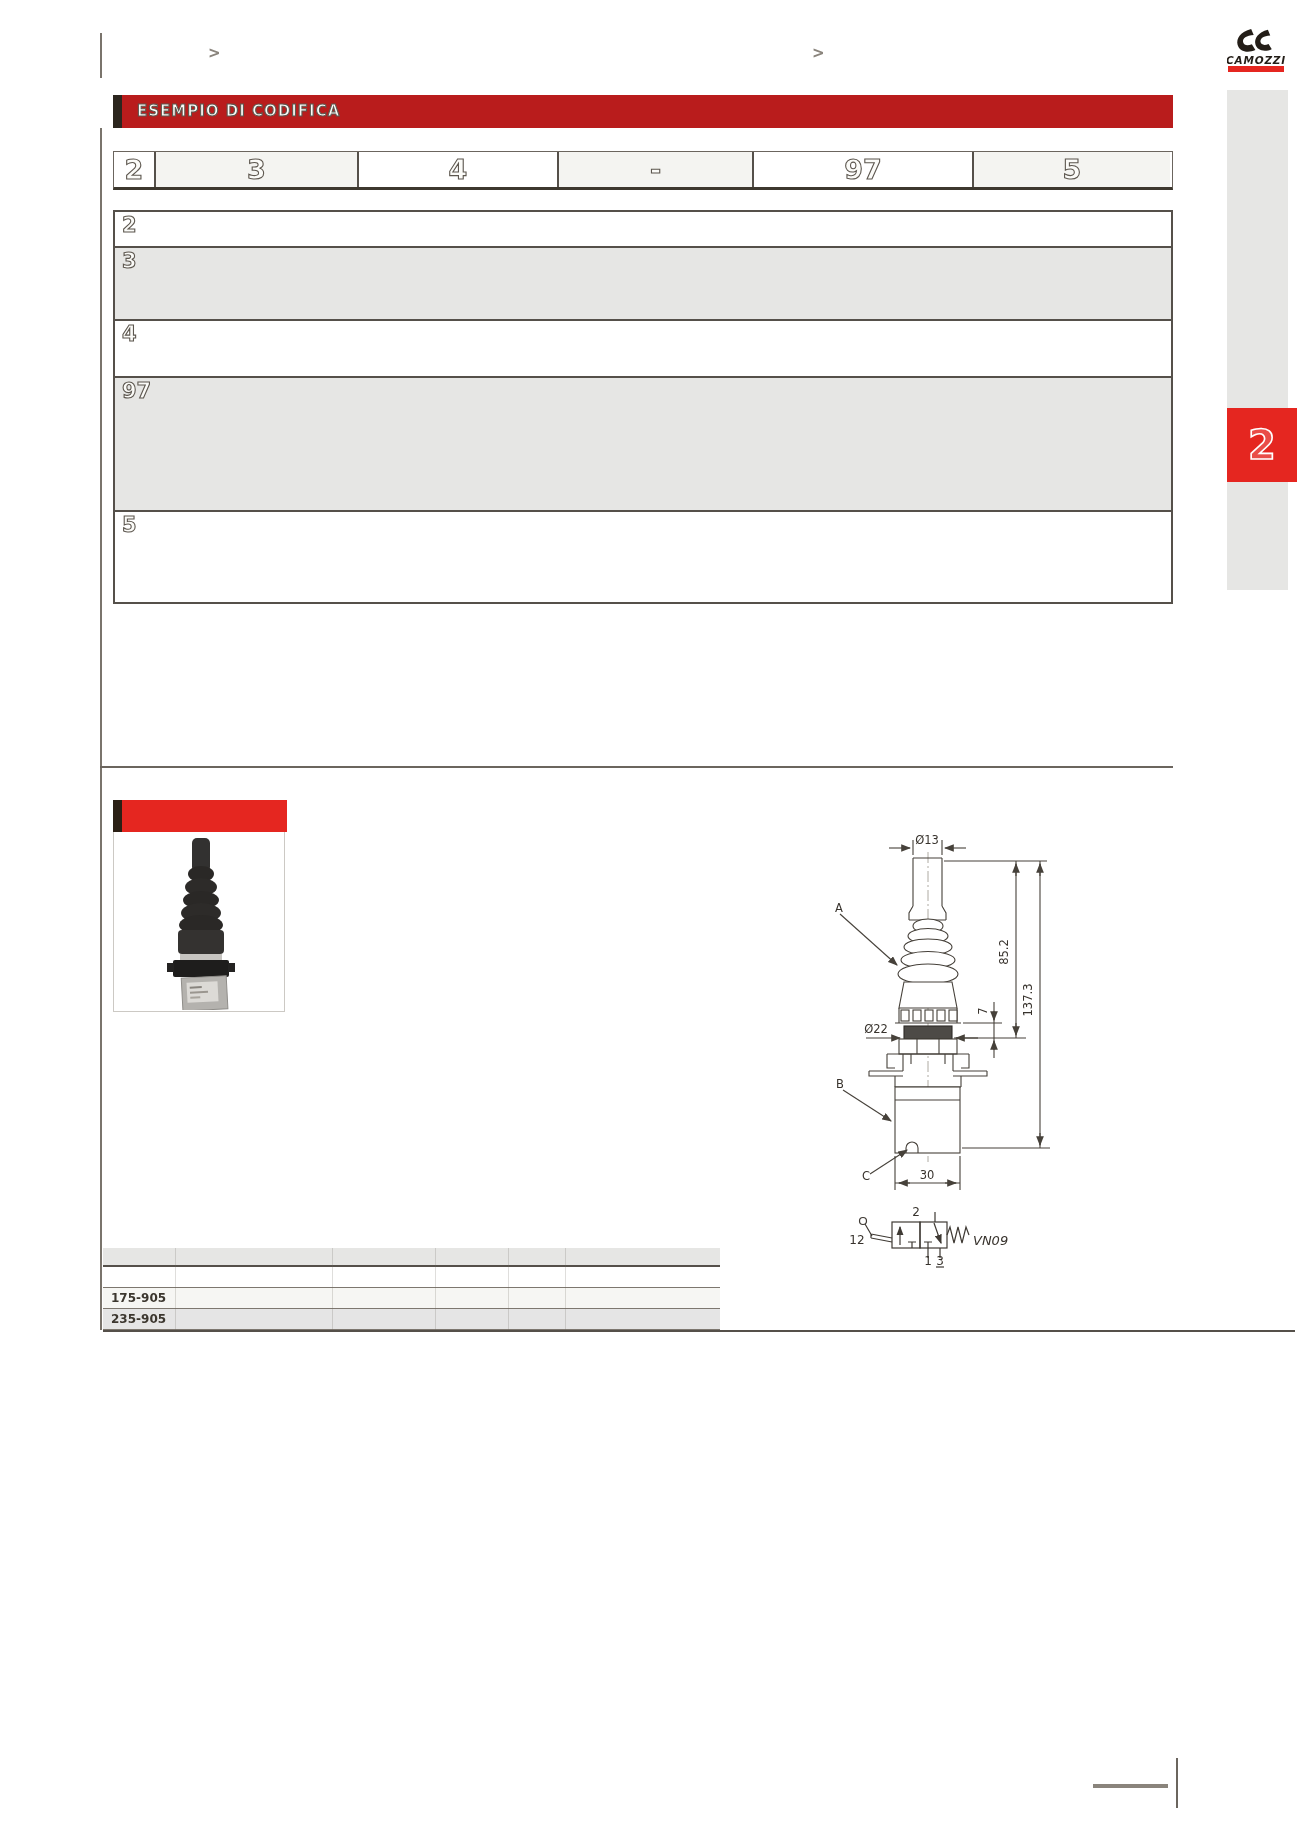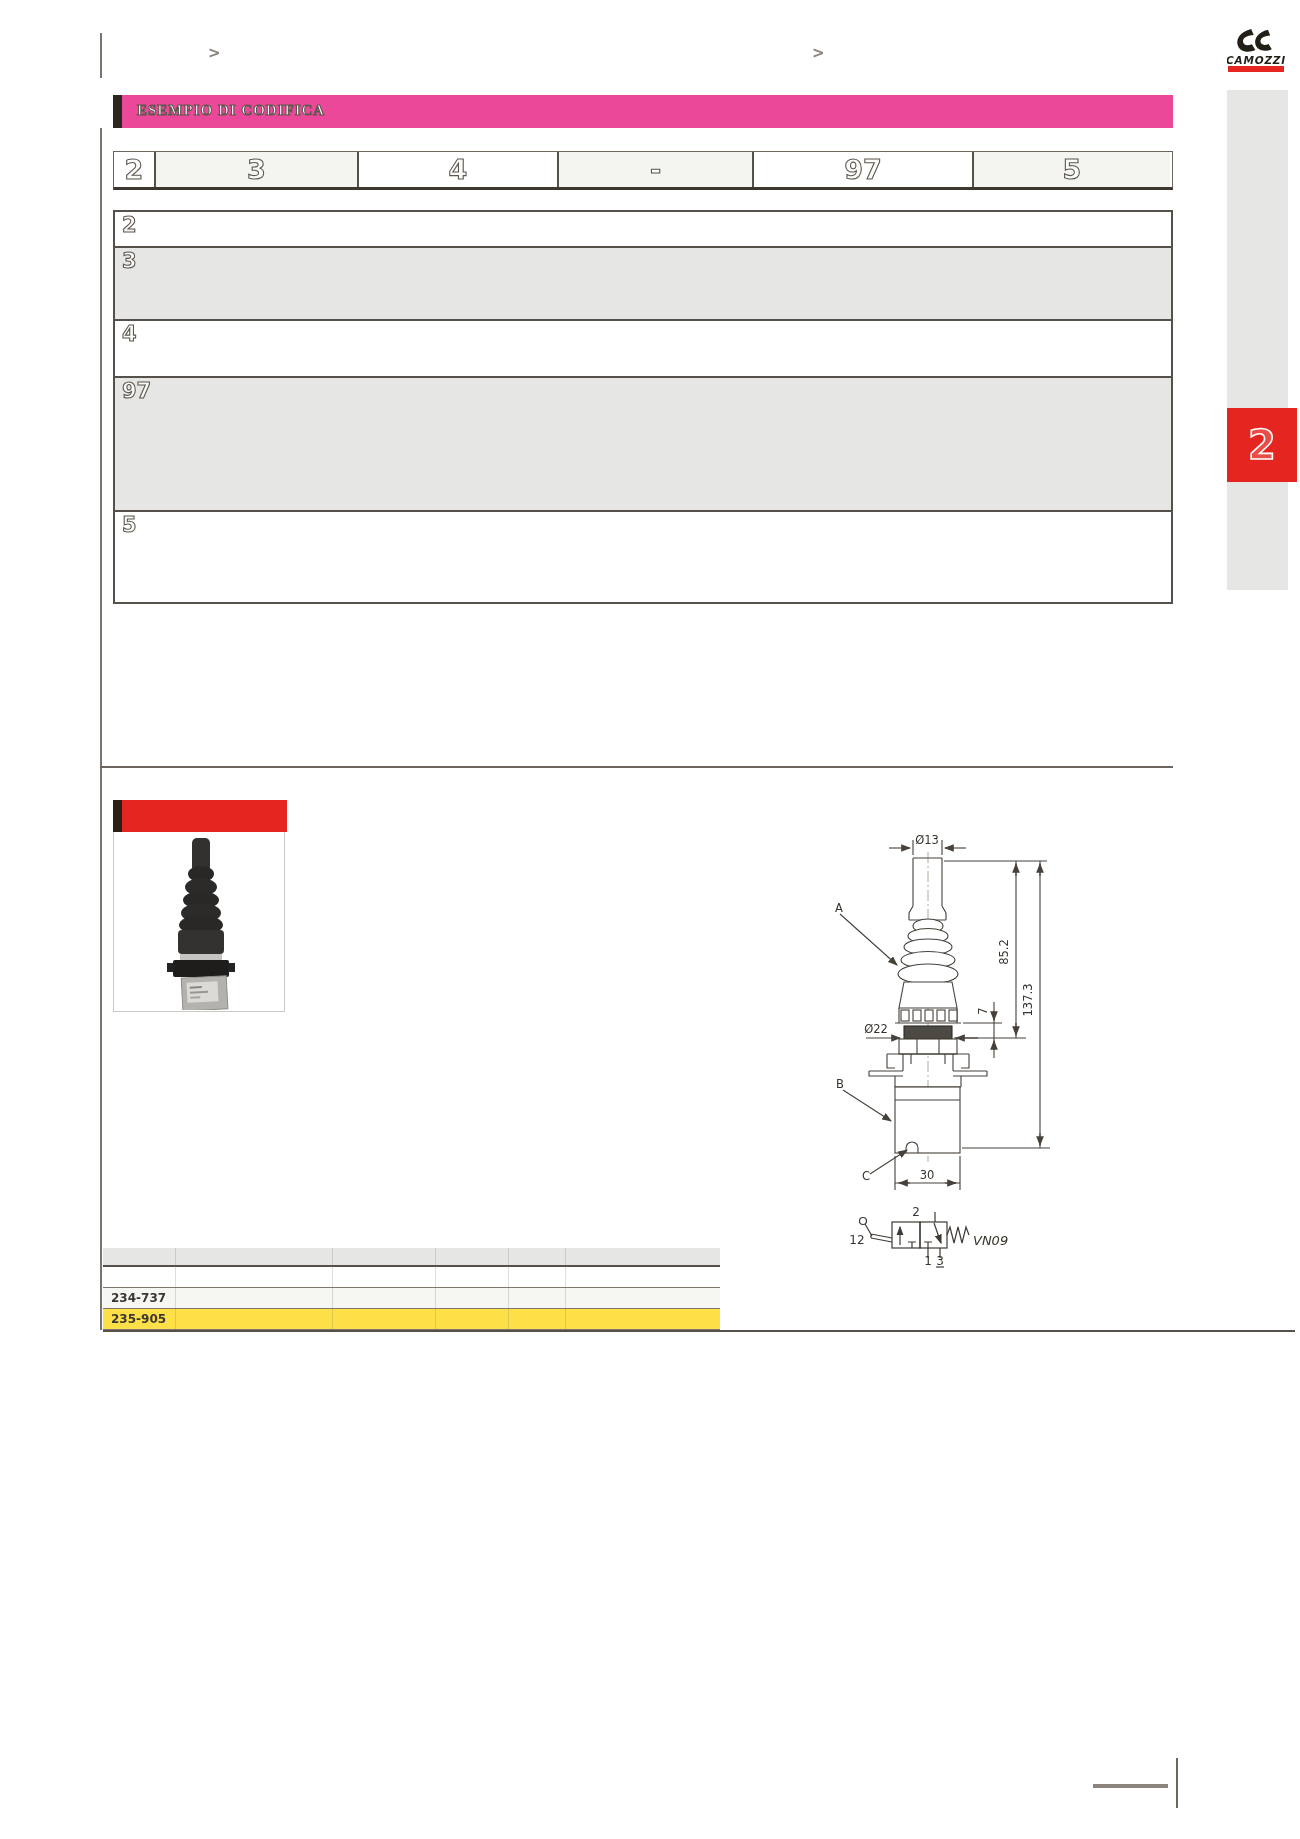--- a/index.html
+++ b/index.html
@@ -8,21 +8,21 @@
   .abs{position:absolute;}
 
   
   .vrule{position:absolute;width:2px;background:#7a746c;}
   .hrule{position:absolute;height:2px;background:#6b655e;}
 
   
   .crumb{position:absolute;top:44px;font-size:15px;font-weight:bold;color:#8a847c;}
 
   
-  .band{position:absolute;left:113px;top:95px;width:1060px;height:33px;background:#ec4899;font-family:Liberation Serif, serif;}
+  .band{position:absolute;left:113px;top:95px;width:1060px;height:33px;background:#b91c1c;}
   .band .accent{position:absolute;left:0;top:0;width:9px;height:33px;background:#2c261e;}
   .band .t{position:absolute;left:24px;top:7px;font-size:15px;font-weight:bold;letter-spacing:1px;}
 
   .outline-text{color:#fbfbf8;-webkit-text-stroke:1.1px #5d574f;}
   .outline-red{color:rgba(255,255,255,0.18);-webkit-text-stroke:1.6px #ffffff;}
 
   
   .strip{position:absolute;left:113px;top:151px;width:1060px;height:39px;display:flex;
          border:1px solid #6b655e;border-bottom:3px solid #3d382f;box-sizing:border-box;}
   .strip .cell{height:100%;box-sizing:border-box;border-right:2px solid #55504a;
@@ -49,21 +49,21 @@
   .red-head{position:absolute;left:113px;top:800px;width:174px;height:32px;background:#e52620;}
   .red-head .accent{position:absolute;left:0;top:0;width:9px;height:32px;background:#2b2015;}
 
   
   .img-box{position:absolute;left:113px;top:832px;width:172px;height:180px;
            border:1px solid #ccc9c4;border-top:none;box-sizing:border-box;background:#fff;}
 
   
   .ptable{position:absolute;left:103px;top:1248px;width:617px;}
   .ptable .head{height:17px;background:#e6e6e4;border-bottom:2px solid #55504a;}
-  .ptable .row{height:21px;border-bottom:1px solid #7d776f;background:#fde047;
+  .ptable .row{height:21px;border-bottom:1px solid #7d776f;background:#e5e5e5;
                font-size:12px;font-weight:bold;color:#3c372f;line-height:21px;padding-left:8px;
                box-sizing:border-box;}
   .ptable .row.empty{background:#fff;}
   .ptable .row.alt{background:#f6f6f3;}
   .ptable .row:last-child{border-bottom:none;}
   .ptick{position:absolute;top:0;width:1px;height:82px;background:rgba(110,104,96,0.22);}
 
   .long-rule{position:absolute;left:103px;top:1330px;width:1192px;height:2px;background:#55504a;}
 
   
@@ -292,21 +292,21 @@
       <text x="17" y="46" text-anchor="middle">12</text>
       <text x="88" y="67" text-anchor="middle">1</text>
       <text x="100" y="67" text-anchor="middle">3</text>
       <text x="133" y="47" font-size="13" font-style="italic">VN09</text>
     </g>
   </svg>
 
   <div class="ptable">
     <div class="head"></div>
     <div class="row empty"></div>
-    <div class="row alt">234-737</div>
+    <div class="row alt">175-905</div>
     <div class="row">235-905</div>
     <div class="ptick" style="left:72px;"></div>
     <div class="ptick" style="left:229px;"></div>
     <div class="ptick" style="left:332px;"></div>
     <div class="ptick" style="left:405px;"></div>
     <div class="ptick" style="left:462px;"></div>
   </div>
   <div class="long-rule"></div>
 
   <div class="foot-h"></div>

